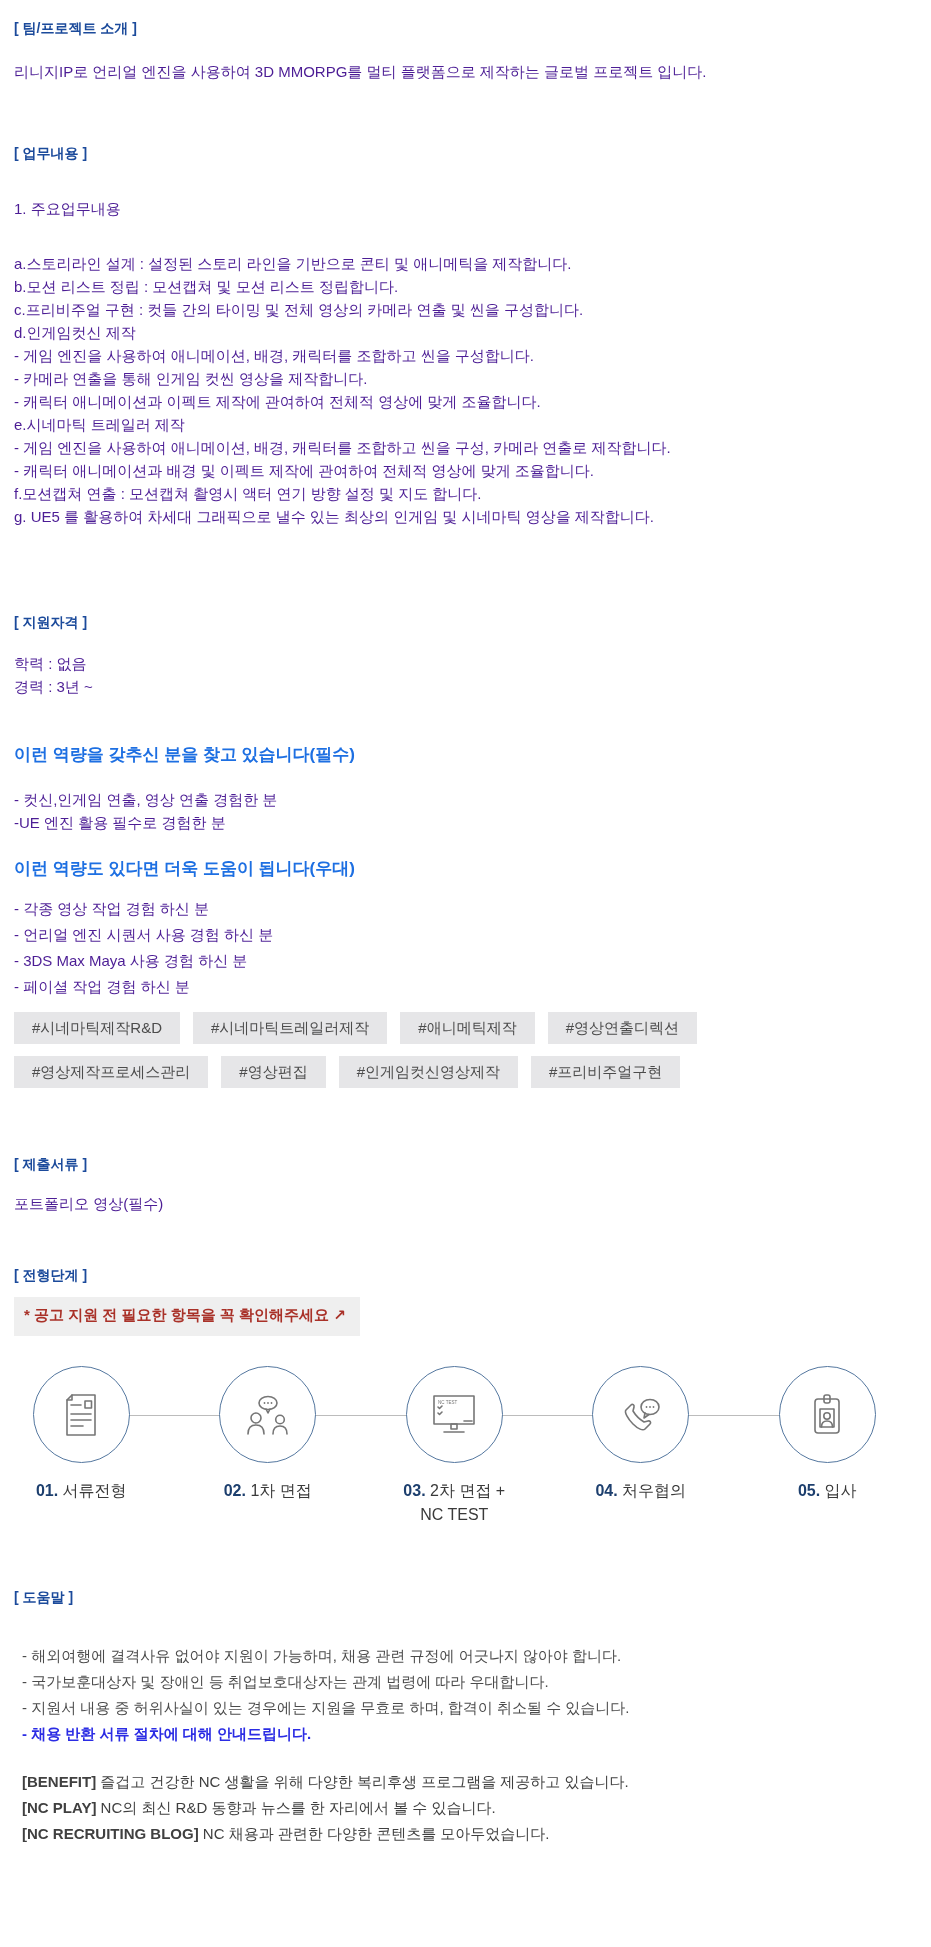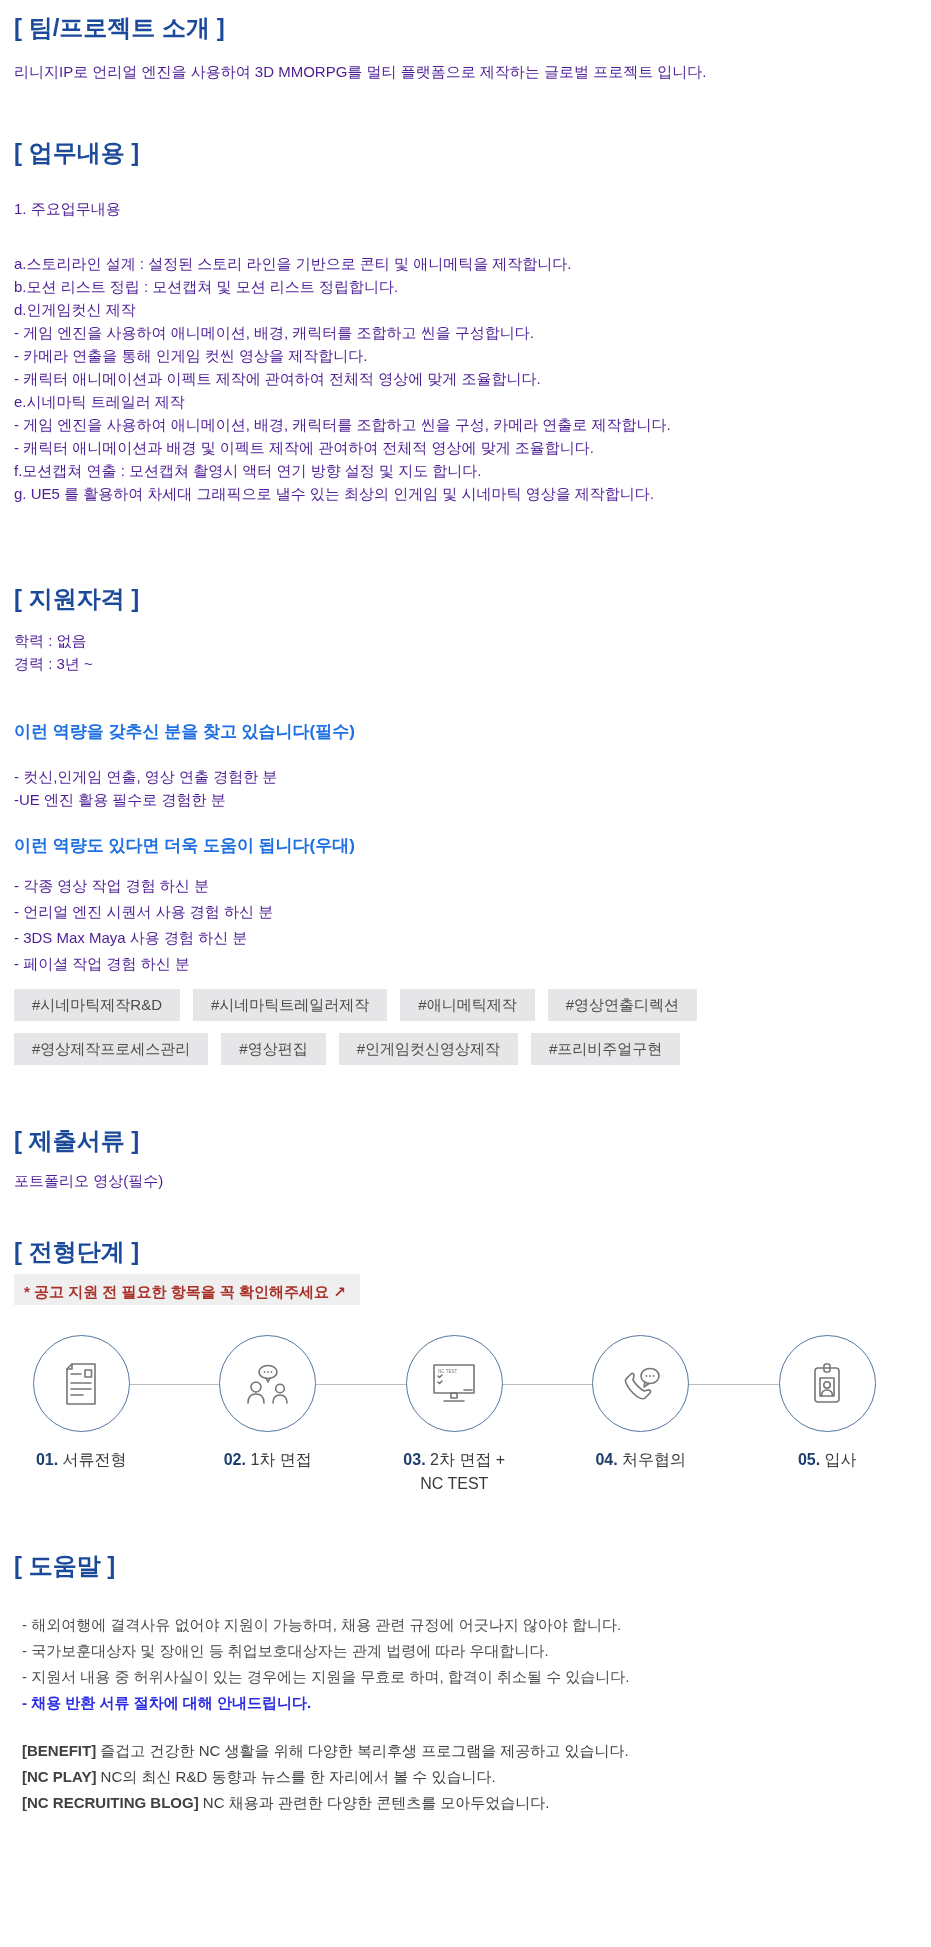--- a/index.html
+++ b/index.html
@@ -3,21 +3,21 @@
 <meta charset="utf-8">
 <style>
   html,body{margin:0;padding:0;}
   body{
     width:931px;min-height:1947px;background:#ffffff;
     font-family:"Liberation Sans","DejaVu Sans",sans-serif;
     color:#4b4b4b;
   }
   .wrap{padding:14px 20px 30px 14px;}
 
-  .sec-title{font-size:24px;line-height:28px;font-weight:bold;color:#1b4a9b;}
+  .sec-title{font-size:14px;line-height:28px;font-weight:bold;color:#1b4a9b;}
   .body-text{font-size:15px;line-height:23px;color:#4c1d95;}
 
   .mt-intro{margin-top:18px;}
   .mt-duties-title{margin-top:56px;}
   .mt-duty-summary{margin-top:36px;}
   .mt-duty-head{margin-top:30px;}
   .mt-duty-list{margin-top:32px;}
   .mt-qual-title{margin-top:80px;}
   .mt-qual-body{margin-top:16px;}
   .mt-req-head{margin-top:46px;}
@@ -33,21 +33,21 @@
   .mt-help-title{margin-top:56px;}
   .mt-help-list{margin-top:32px;}
   .mt-links{margin-top:22px;}
 
   .sub-blue{font-size:17px;line-height:22px;font-weight:bold;color:#1d6fe2;}
 
   .tag-row{display:flex;gap:13px;margin-top:12px;}
   .tag{background:#e6e6e8;color:#4c4c4c;font-size:15px;line-height:20px;padding:6px 18px;white-space:nowrap;}
 
   .notice-box{display:inline-block;background:#efefef;color:#a93128;font-weight:bold;
-    font-size:15px;line-height:19px;padding:8px 14px 4px 10px;}
+    font-size:15px;line-height:19px;padding:8px 14px 12px 10px;}
 
   
   .steps{position:relative;display:flex;width:933px;margin:30px 0 0 -26px;}
   .steps-line{position:absolute;top:49px;left:93px;width:746px;height:1px;background:#bcbcbc;}
   .step{width:186.5px;display:flex;flex-direction:column;align-items:center;}
   .step-circle{width:97px;height:97px;border-radius:50%;border:1px solid #54779f;background:#fff;
     display:flex;align-items:center;justify-content:center;position:relative;z-index:1;box-sizing:border-box;}
   .step-label{margin-top:16px;font-size:16px;line-height:24px;color:#3a3a3a;text-align:center;}
   .step-num{color:#1d3f6e;font-weight:bold;}
   .icon-stroke{stroke:#767676;fill:none;stroke-width:1.6;stroke-linecap:round;stroke-linejoin:round;}
@@ -63,20 +63,21 @@
 <div class="wrap">
 
   <div class="sec-title">[ 팀/프로젝트 소개 ]</div>
   <div class="body-text mt-intro">리니지IP로 언리얼 엔진을 사용하여 3D MMORPG를 멀티 플랫폼으로 제작하는 글로벌 프로젝트 입니다.</div>
 
   <div class="sec-title mt-duties-title">[ 업무내용 ]</div>
   <div class="body-text mt-duty-head">1. 주요업무내용</div>
   <div class="mt-duty-list">
     <div class="body-text">a.스토리라인 설계 : 설정된 스토리 라인을 기반으로 콘티 및 애니메틱을 제작합니다.</div>
     <div class="body-text">b.모션 리스트 정립 : 모션캡쳐 및 모션 리스트 정립합니다.</div>
+    <div class="body-text">c.프리비주얼 구현 : 컷들 간의 타이밍 및 전체 영상의 카메라 연출 및 씬을 구성합니다.</div>
     <div class="body-text">d.인게임컷신 제작</div>
     <div class="body-text">- 게임 엔진을 사용하여 애니메이션, 배경, 캐릭터를 조합하고 씬을 구성합니다.</div>
     <div class="body-text">- 카메라 연출을 통해 인게임 컷씬 영상을 제작합니다.</div>
     <div class="body-text">- 캐릭터 애니메이션과 이펙트 제작에 관여하여 전체적 영상에 맞게 조율합니다.</div>
     <div class="body-text">e.시네마틱 트레일러 제작</div>
     <div class="body-text">- 게임 엔진을 사용하여 애니메이션, 배경, 캐릭터를 조합하고 씬을 구성, 카메라 연출로 제작합니다.</div>
     <div class="body-text">- 캐릭터 애니메이션과 배경 및 이펙트 제작에 관여하여 전체적 영상에 맞게 조율합니다.</div>
     <div class="body-text">f.모션캡쳐 연출 : 모션캡쳐 촬영시 액터 연기 방향 설정 및 지도 합니다.</div>
     <div class="body-text">g. UE5 를 활용하여 차세대 그래픽으로 낼수 있는 최상의 인게임 및 시네마틱 영상을 제작합니다.</div>
   </div>

